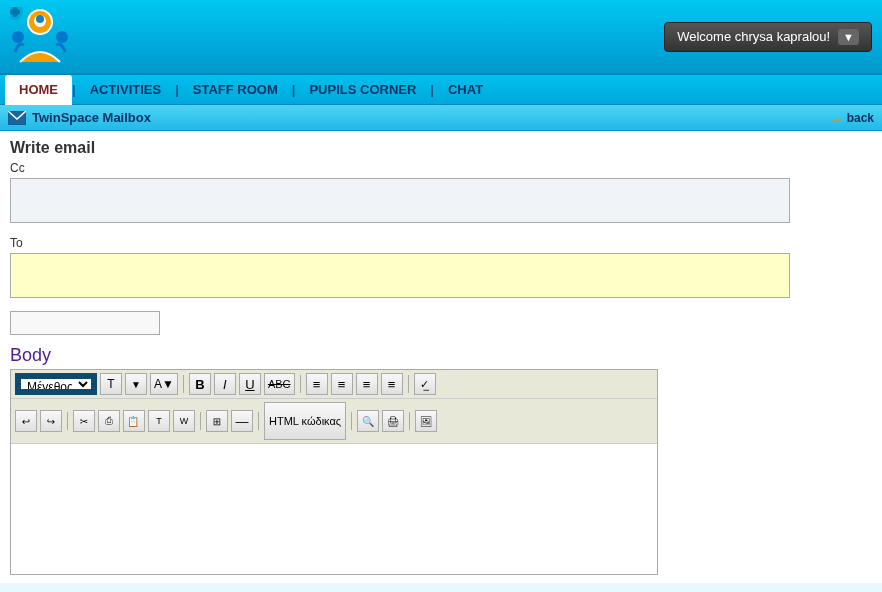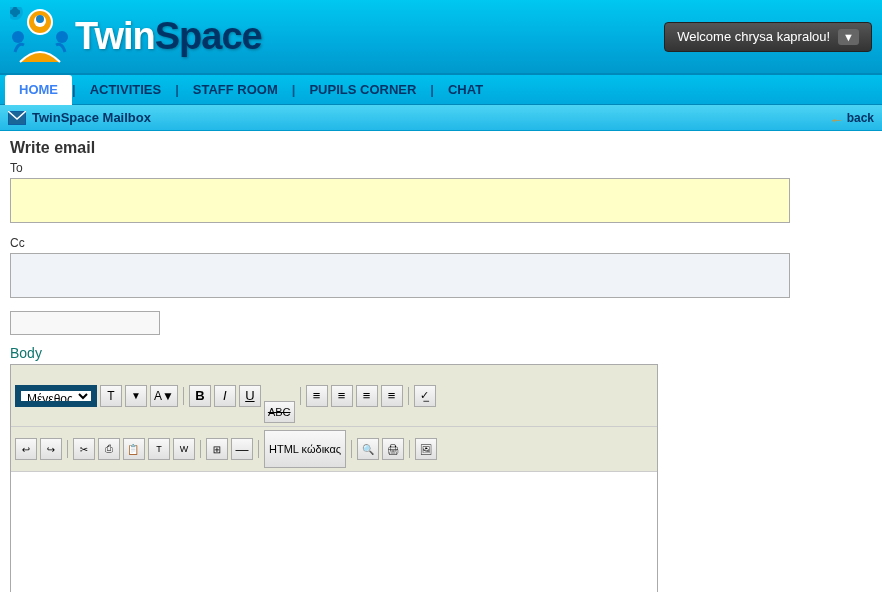--- a/index.html
+++ b/index.html
@@ -58,21 +58,21 @@
       font-size: 13px;
       padding: 0 14px;
       height: 30px;
       display: flex;
       align-items: center;
       cursor: pointer;
       text-decoration: none;
     }
     .nav-item.active {
       background: white;
-      color: #3b82f6;
+      color: #7f1d1d;
       border-radius: 3px 3px 0 0;
     }
     .nav-separator {
       color: #005588;
       font-weight: bold;
     }
 
     
     .mailbox-bar {
       background: linear-gradient(180deg, #4dd4f4 0%, #22b8e8 100%);
@@ -145,22 +145,22 @@
       width: 150px;
       height: 24px;
       border: 1px solid #aaa;
       background: #f8f8f8;
       font-size: 13px;
       padding: 2px 4px;
     }
 
     
     .body-label {
-      font-size: 14px;
-      color: #0f766e;
+      font-size: 18px;
+      color: #4c1d95;
       margin-bottom: 3px;
     }
     .editor-container {
       border: 1px solid #aaa;
       width: 648px;
       background: white;
     }
     .editor-toolbar-top {
       background: #e8e8d8;
       border-bottom: 1px solid #ccc;
@@ -254,23 +254,20 @@
       <path d="M5 45 Q8 35 14 38" fill="none" stroke="#0077cc" stroke-width="3"></path>
       <path d="M55 45 Q52 35 46 38" fill="none" stroke="#0077cc" stroke-width="3"></path>
 
       <circle cx="5" cy="5" r="8" fill="#00aadd"></circle>
       <circle cx="5" cy="5" r="4" fill="#0077aa"></circle>
       <rect x="3" y="0" width="4" height="3" rx="1" fill="#0077aa"></rect>
       <rect x="3" y="7" width="4" height="3" rx="1" fill="#0077aa"></rect>
       <rect x="0" y="3" width="3" height="4" rx="1" fill="#0077aa"></rect>
       <rect x="7" y="3" width="3" height="4" rx="1" fill="#0077aa"></rect>
     </svg>
-    <div style="font-size:38px;font-weight:bold;color:white;letter-spacing:-1px;text-shadow:1px 1px 3px rgba(0,0,0,0.3);">
-      <span>Twin</span><span style="color:#003366;">Space</span>
-    </div>
   </div>
   <div class="welcome-btn">
     <span>Welcome chrysa kapralou!</span>
     <span class="arrow">▼</span>
   </div>
 </div>
 
 <div class="nav">
   <div class="nav-item active">
     <span>HOME</span>
@@ -305,27 +302,27 @@
   <a class="back-link">
     <span class="back-arrow">←</span>
     <span>back</span>
   </a>
 </div>
 
 <div class="write-email">
   <div class="write-email-title">Write email</div>
 
   <div class="field-group">
+    <span class="field-label">Cc</span>
+    <textarea class="textarea-field cc" rows="2" style=""></textarea>
+  </div>
+
+  <div class="field-group">
     <span class="field-label">To</span>
     <textarea class="textarea-field" rows="2" style=""></textarea>
-  </div>
-
-  <div class="field-group">
-    <span class="field-label">Cc</span>
-    <textarea class="textarea-field cc" rows="2" style=""></textarea>
   </div>
 
   <div class="field-group">
     <input class="subject-input" type="text" style="">
   </div>
 
   <div>
     <div class="body-label">Body</div>
     <div class="editor-container">
 
@@ -334,21 +331,21 @@
           <option>Μέγεθος</option>
         </select>
 
         <div class="toolbar-btn" style="font-size:12px;">T</div>
         <div class="toolbar-btn" style="font-size:10px;">▼</div>
         <div class="toolbar-btn" style="font-size:12px;">A▼</div>
         <div class="toolbar-separator"></div>
         <div class="toolbar-btn bold">B</div>
         <div class="toolbar-btn italic">I</div>
         <div class="toolbar-btn underline">U</div>
-        <div class="toolbar-btn" style="text-decoration:line-through;font-size:11px;margin-top:33px;">ABC</div>
+        <div class="toolbar-btn" style="text-decoration:line-through;font-size:11px;">ABC</div>
         <div class="toolbar-separator"></div>
         <div class="toolbar-btn" style="font-size:13px;">≡</div>
         <div class="toolbar-btn" style="font-size:13px;">≡</div>
         <div class="toolbar-btn" style="font-size:13px;">≡</div>
         <div class="toolbar-btn" style="font-size:13px;">≡</div>
         <div class="toolbar-separator"></div>
         <div class="toolbar-btn" style="font-size:11px;">✓̲</div>
       </div>
 
       <div class="editor-toolbar-bottom">

